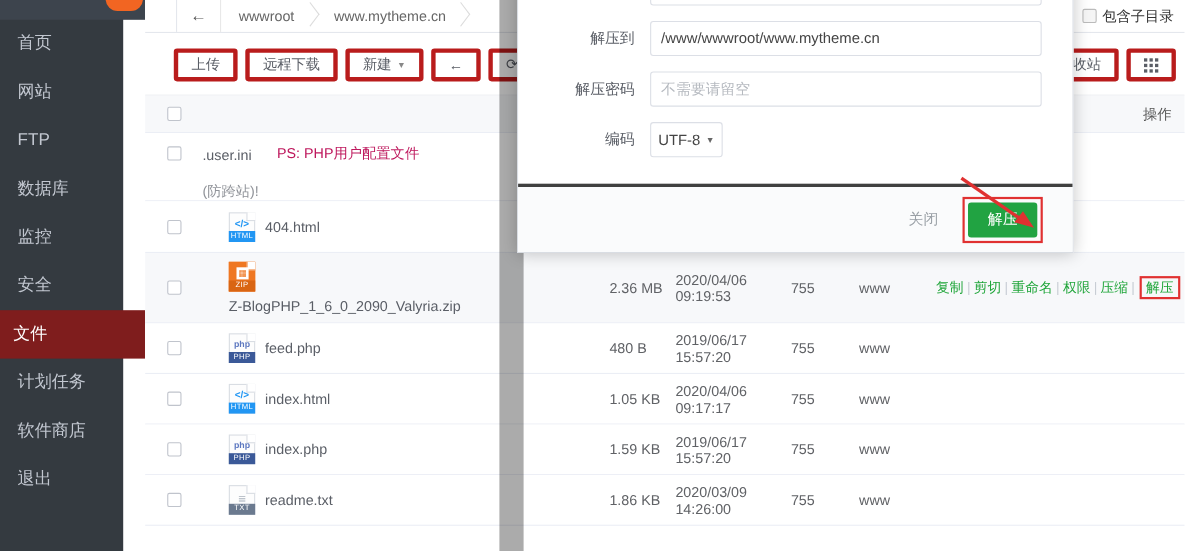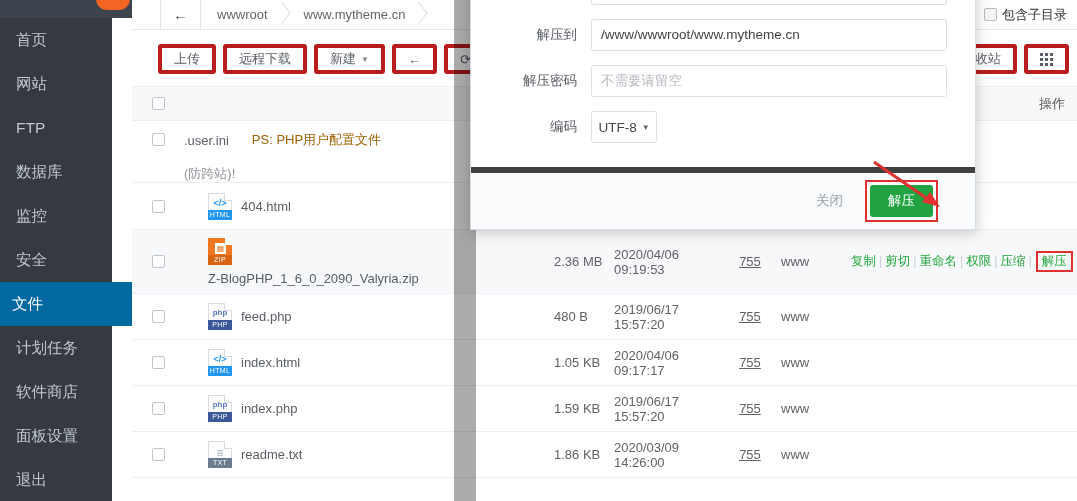--- a/index.html
+++ b/index.html
@@ -25,21 +25,21 @@
     position: absolute; left: 96px; top: -12px; width: 34px; height: 22px;
     background: #f26522; border-radius: 11px;
   }
   .nav { position: absolute; top: 18px; left: 0; width: 132px; }
   .nav-item {
     height: 44px; line-height: 44px;
     padding-left: 16px;
     color: #c2c7d0; font-size: 15.5px;
     white-space: nowrap; cursor: pointer;
   }
-  .nav-item.active { background: #0369a1; color: #ffffff; padding-left: 12px; }
+  .nav-item.active { background: #7f1d1d; color: #ffffff; padding-left: 12px; }
 
   
   .main {
     position: absolute; left: 132px; top: 0; width: 945px; height: 501px;
     background: #ffffff;
   }
 
   
   .crumbbar {
     position: absolute; left: 0; top: 0; width: 945px; height: 30px;
@@ -113,36 +113,36 @@
   
   .table { position: absolute; left: 0; top: 87px; width: 945px; }
   .thead {
     height: 34px; background: #f7f8fa; border-bottom: 1px solid #ebeef5;
     display: flex; align-items: center; color: #555; font-size: 13px;
   }
   .col-chk  { width: 52px; display:flex; align-items:center; justify-content:center; flex:0 0 auto;}
   .col-name { width: 330px; flex: 0 0 auto; }
   .col-size { width: 60px;  flex: 0 0 auto; margin-left: 40px; }
   .col-date { width: 105px; flex: 0 0 auto; }
-  .col-perm { width: 62px;  flex: 0 0 auto; text-align:center;text-decoration:underline;}
+  .col-perm { width: 62px;  flex: 0 0 auto; }
   .col-own  { width: 70px;  flex: 0 0 auto; }
   .col-act  { flex: 1 1 auto; text-align: right; padding-right: 12px; }
   .sort-caret { font-size: 9px; color: #9aa0a6; margin-left: 6px; }
 
   .trow {
     display: flex; align-items: center;
     border-bottom: 1px solid #ebeef5;
     font-size: 13px; color: #606266;
     background: #fff;
   }
   .trow.striped { background: #f7f8fa; }
 
   .fname { display: flex; align-items: center; gap: 9px; }
   .fname-text { color: #5a5e66; }
-  .ps-note { color: #a16207; margin-left: 14px; text-align: center; }
+  .ps-note { color: #be185d; margin-left: 14px; text-align: center; }
 
   
   .ficon {
     width: 24px; height: 27px; position: relative; flex: 0 0 auto;
     background: #fdfdfd; border: 1px solid #d9dde3;
   }
   .ficon .fold {
     position: absolute; right: -1px; top: -1px;
     width: 8px; height: 8px; background: #fff;
     border-left: 1px solid #d9dde3; border-bottom: 1px solid #d9dde3;
@@ -209,22 +209,22 @@
   }
   .finput.ph { color: #b6bac0; }
   .fselect {
     width: 66px; height: 32px; border: 1px solid #dcdfe6; border-radius: 3px;
     background: #fff; font-size: 13.5px; color: #444;
     display: flex; align-items: center; justify-content: center; gap: 5px;
     cursor: pointer;
   }
   .fselect .caret { font-size: 8px; color: #666; }
   .modal-foot {
-    border-top: 6px solid #404040; background: #fafbfc;
-    padding: 12px 37px; display: flex; justify-content: flex-end;
+    border-top: 3px solid #404040; background: #fafbfc;
+    padding: 12px 27px; display: flex; justify-content: flex-end;
     align-items: center; gap: 6px; height: 62px;
   }
   .btn-close {
     height: 32px; padding: 0 16px; border: none; background: transparent;
     color: #9aa0a6; font-size: 13.5px; cursor: pointer;
     display: flex; align-items: center;
   }
   .btn-ok {
     height: 32px; padding: 0 18px; border: none; border-radius: 3px;
     background: #21a342; color: #fff; font-size: 13.5px; cursor: pointer;
@@ -247,21 +247,20 @@
     <div class="nav">
       <div class="nav-item"><span>首页</span></div>
       <div class="nav-item"><span>网站</span></div>
       <div class="nav-item"><span>FTP</span></div>
       <div class="nav-item"><span>数据库</span></div>
       <div class="nav-item"><span>监控</span></div>
       <div class="nav-item"><span>安全</span></div>
       <div class="nav-item active"><span>文件</span></div>
       <div class="nav-item"><span>计划任务</span></div>
       <div class="nav-item"><span>软件商店</span></div>
-      <div class="nav-item"><span>面板设置</span></div>
       <div class="nav-item"><span>退出</span></div>
     </div>
   </div>
 
   <div class="main">
 
     <div class="crumbbar">
       <div class="crumb-wrap">
         <div class="crumb-back">←</div>
         <div class="crumb">

